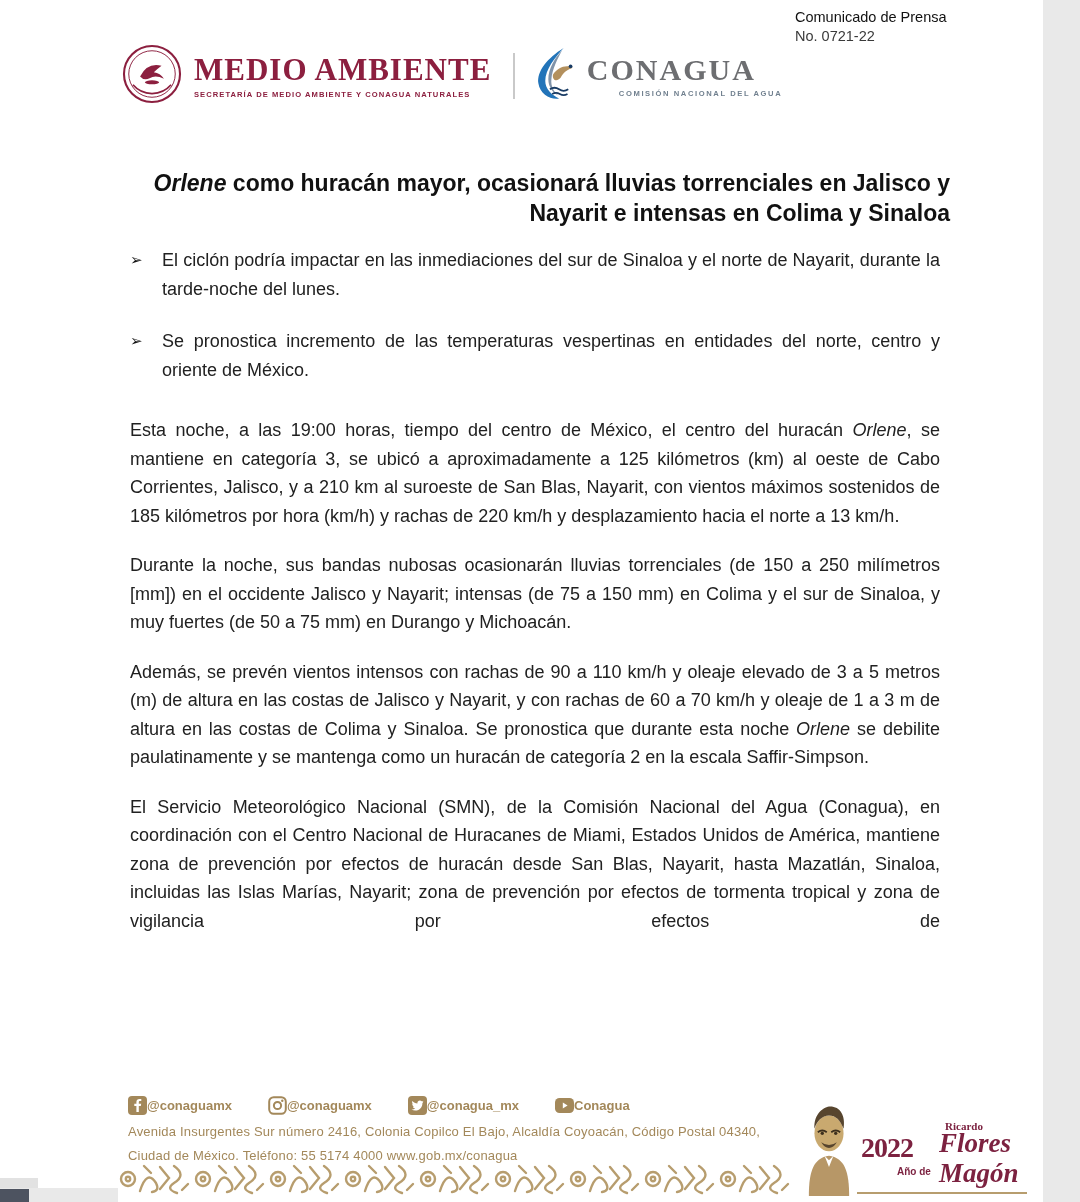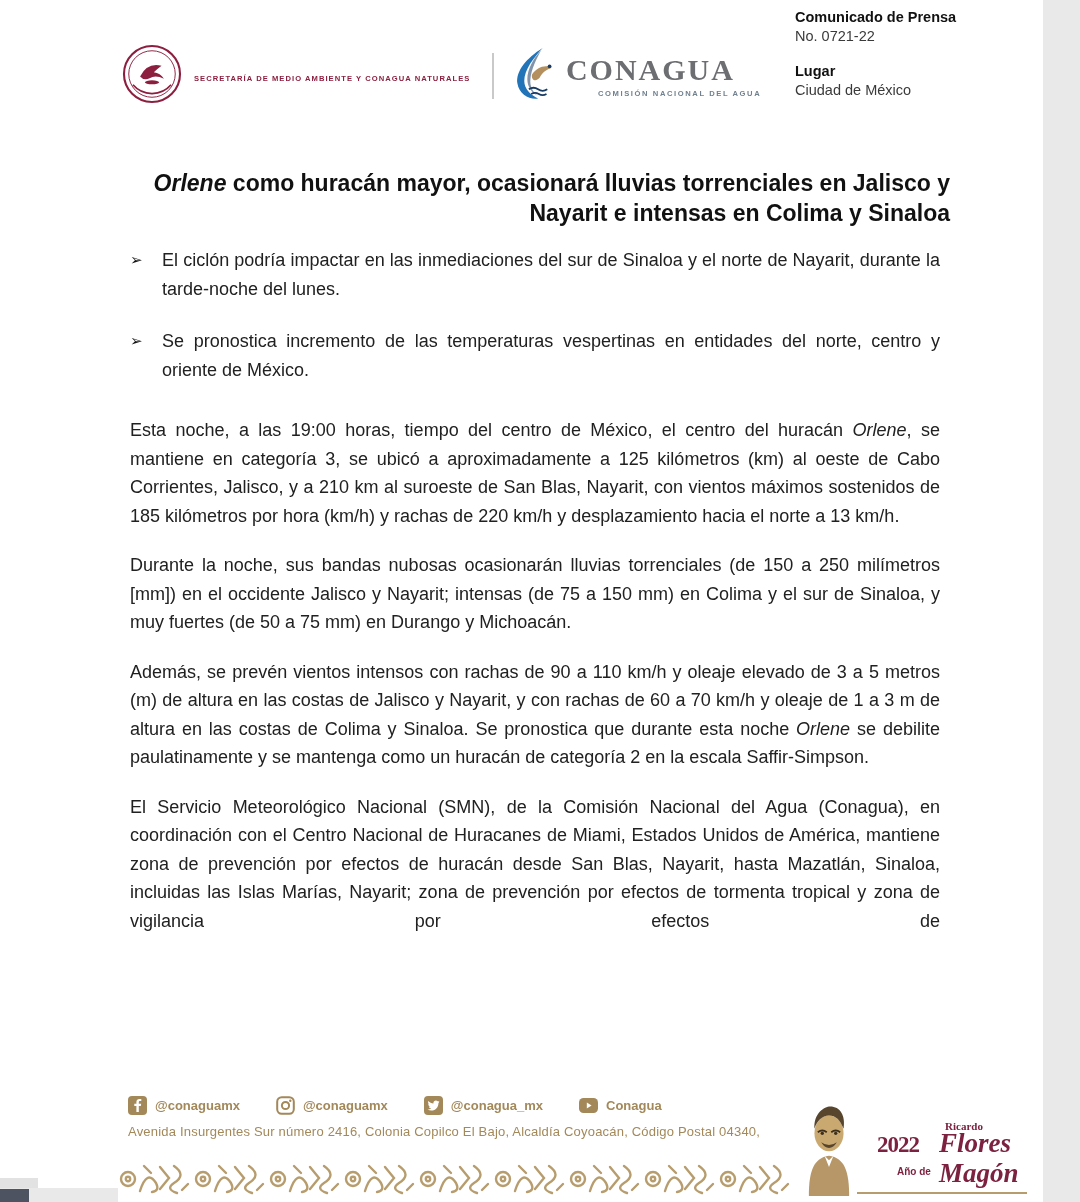--- a/index.html
+++ b/index.html
@@ -6,21 +6,21 @@
   body{font-family:"Liberation Sans", sans-serif; color:#1f1f1f; width:1080px; height:1202px; position:relative; overflow:hidden;}
   .page{position:absolute; left:0; top:0; width:1043px; height:1202px; background:#ffffff;}
   .bg-right{position:absolute; left:1043px; top:0; width:37px; height:1202px; background:#e9e9e9;}
   .corner-gray-a{position:absolute; left:0; top:1178px; width:38px; height:24px; background:#e2e2e2;}
   .corner-gray-b{position:absolute; left:0; top:1188px; width:118px; height:14px; background:#e9e9e9;}
   .corner-dark{position:absolute; left:0; top:1189px; width:29px; height:13px; background:#4d5360;}
 
   
   .press-info{position:absolute; left:795px; top:8px; width:230px; font-size:14.5px; line-height:1.28;}
   .press-info .grp{margin-bottom:17px;}
-  .press-info .lbl{font-weight:bold; color:#111;}
+  .press-info .lbl{font-weight:normal; color:#111;}
   .press-info .val{color:#3a3a3a;}
 
   
   .logos{position:absolute; left:122px; top:38px; height:76px; display:flex; align-items:center;}
   .seal{margin-right:12px;}
   .semarnat-text .name{font-family:"Liberation Serif", serif; font-weight:bold; font-size:31px; color:#8c1f3f; letter-spacing:1px; line-height:1;}
   .semarnat-text .sub{font-size:7.6px; font-weight:bold; color:#8c1f3f; letter-spacing:1.05px; margin-top:5px;}
   .logo-divider{width:1.5px; height:46px; background:#c9c9c9; margin:0 18px 0 22px;}
   .conagua-logo{display:flex; align-items:center;}
   .conagua-text{margin-left:8px;}
@@ -36,62 +36,59 @@
   .bullet-item{display:flex; margin-bottom:24px;}
   .bullet-item .marker{flex:0 0 32px; font-size:15px; padding-top:2px; color:#111;}
   .bullet-item .btxt{flex:1; text-align:justify;}
   .bullets-wrap{margin-bottom:32px;}
   .body-col p{margin:0 0 21px 0;}
   .body-col p em{font-style:italic;}
   .body-col p.cutoff{text-align-last:justify;}
 
   
   .social-row{position:absolute; left:128px; top:1096px; display:flex; align-items:center; gap:14px; font-size:13px; font-weight:bold; color:#a3885a;}
-  .social-item{display:flex; align-items:center; gap:8px; margin-right:22px;}
+  .social-item{display:flex; align-items:center; gap:0; margin-right:22px;}
   .soc-ic{width:19px; height:19px; display:inline-block;}
   .address{position:absolute; left:128px; top:1120px; width:700px; font-size:13px; color:#a3885a; line-height:24px; letter-spacing:.2px;}
 
   .band{position:absolute; left:118px; top:1162px; width:676px; height:34px;}
 
   .year-logo{position:absolute; left:793px; top:1100px; width:256px; height:98px;}
   .year-logo .portrait{position:absolute; left:2px; top:2px;}
-  .year-logo .y2022{position:absolute; left:84px; top:32px; font-family:"Liberation Serif", serif; font-weight:bold; font-size:23px; color:#7c2240; letter-spacing:-1px;}
+  .year-logo .y2022{position:absolute; left:68px; top:32px; font-family:"Liberation Serif", serif; font-weight:bold; font-size:28px; color:#7c2240; letter-spacing:-1px;}
   .year-logo .anode{position:absolute; left:104px; top:66px; font-size:10px; font-weight:bold; color:#7c2240;}
   .year-logo .ricardo{position:absolute; left:152px; top:20px; font-size:11px; font-weight:bold; color:#7c2240; font-family:"Liberation Serif", serif;}
   .year-logo .flores{position:absolute; left:146px; top:28px; font-family:"Liberation Serif", serif; font-style:italic; font-weight:bold; font-size:27px; color:#7c2240;}
   .year-logo .magon{position:absolute; left:146px; top:58px; font-family:"Liberation Serif", serif; font-style:italic; font-weight:bold; font-size:27px; color:#7c2240;}
   .year-logo .underline{position:absolute; left:64px; top:92px; width:170px; height:2px; background:#b79d6e;}
 </style>
 </head>
 <body>
 
 <div class="page">
 
   <div class="press-info">
     <div class="grp">
       <div class="lbl">Comunicado de Prensa</div>
       <div class="val">No. 0721-22</div>
-    </div>
-    <div class="grp">
-      <div class="lbl">Lugar</div>
-      <div class="val">Ciudad de México</div>
     </div>
   </div>
 
   <div class="logos">
     <span class="seal">
       <svg width="60" height="62" viewBox="0 0 100 104">
         <circle cx="50" cy="52" r="47" fill="none" stroke="#8c1f3f" stroke-width="3.5"></circle>
         <circle cx="50" cy="52" r="39" fill="none" stroke="#8c1f3f" stroke-width="1.6"></circle>
         <path d="M18,70 Q30,84 50,85 Q70,84 82,70" fill="none" stroke="#8c1f3f" stroke-width="3"></path>
         <path d="M30,56 Q42,32 66,38 Q58,44 53,49 Q64,50 70,60 Q56,53 46,59 Q37,64 30,56 Z" fill="#8c1f3f"></path>
         <ellipse cx="50" cy="66" rx="12" ry="3.4" fill="#8c1f3f"></ellipse>
       </svg>
     </span>
     <div class="semarnat-text">
+      <div class="name">MEDIO AMBIENTE</div>
       <div class="sub">SECRETARÍA DE MEDIO AMBIENTE Y CONAGUA NATURALES</div>
     </div>
     <div class="logo-divider"></div>
     <div class="conagua-logo">
       <span>
         <svg width="46" height="54" viewBox="0 0 60 70">
           <path d="M40,1 C19,14 5,31 7,47 C9,61 23,69 34,67 C24,62 16,54 16,44 C16,29 29,13 40,1 Z" fill="#2274b9"></path>
           <path d="M38,4 C28,15 20,28 20,42 C20,52 26,60 33,63 C27,58 23,51 24,42 C25,29 32,15 38,4 Z" fill="#173a63" opacity="0.55"></path>
           <path d="M26,36 C32,26 44,22 52,27 C45,29 40,33 36,40 C31,46 25,43 26,36 Z" fill="#b3905d"></path>
           <circle cx="49" cy="25" r="2.4" fill="#173a63"></circle>
@@ -162,20 +159,21 @@
           <rect x="0" y="2" width="19" height="15" rx="4.5" fill="#a3885a"></rect>
           <path d="M7.8,6.5 L12.6,9.5 L7.8,12.5 Z" fill="#ffffff"></path>
         </svg>
       </span>
       <span>Conagua</span>
     </span>
   </div>
 
   <div class="address">
     <div>Avenida Insurgentes Sur número 2416, Colonia Copilco El Bajo, Alcaldía Coyoacán, Código Postal 04340,</div>
+    <div>Ciudad de México. Teléfono: 55 5174 4000    www.gob.mx/conagua</div>
   </div>
 
   <div class="band">
     <svg width="676" height="34" viewBox="0 0 676 34">
       <defs>
         <g id="motif" fill="none" stroke="#b79d6e" stroke-width="2.4" stroke-linecap="round">
           <circle cx="10" cy="17" r="7"></circle>
           <circle cx="10" cy="17" r="2.2"></circle>
           <path d="M22,29 q7,-22 16,-8 q4,8 -4,9"></path>
           <path d="M42,5 l9,11 l-9,11"></path>

